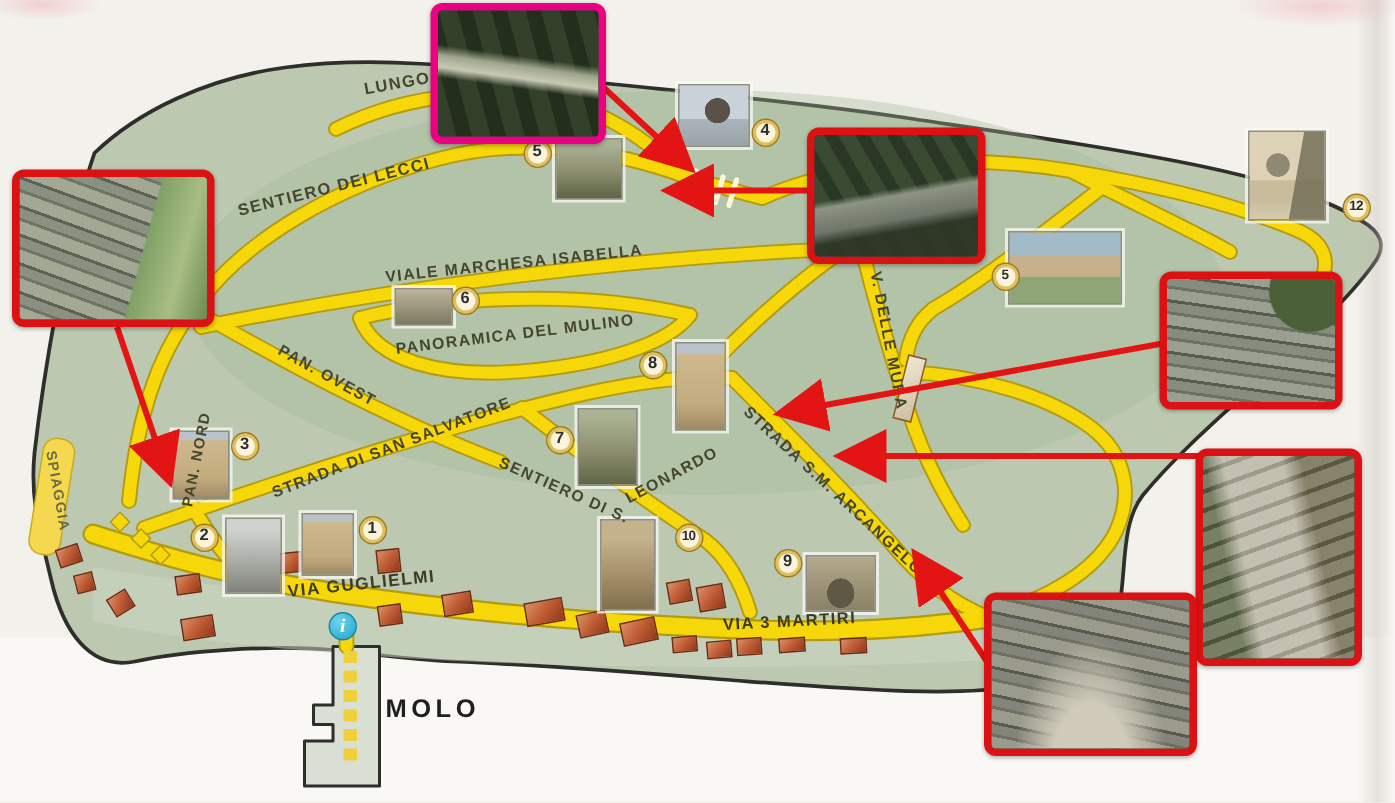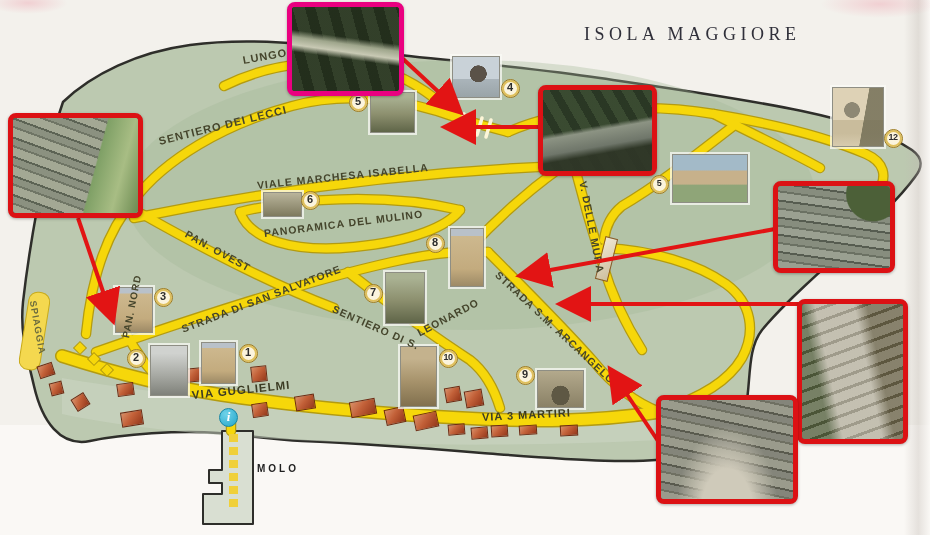--- a/index.html
+++ b/index.html
@@ -8,21 +8,21 @@
   #base-map,#arrow-svg{position:absolute;left:0;top:0;pointer-events:none;}
   .street{position:absolute;font-weight:bold;color:#45452c;letter-spacing:1px;
           white-space:nowrap;transform-origin:0 50%;line-height:1;}
   [data-name="street-label-molo"]{color:#1f1f1f;letter-spacing:3px;}
   [data-name="street-label-spiaggia"]{color:#6b6b3e;letter-spacing:1px;}
   [data-name="street-label-via-guglielmi"],[data-name="street-label-via-3-martiri"]{color:#3c3c24;}
   .marker{position:absolute;width:19px;height:19px;border-radius:50%;
           background:#fbf4dd;border:1.5px solid #9c7a1e;box-sizing:border-box;
           box-shadow:inset 0 0 0 2px #dfc05c;color:#2d2d2d;
           font-weight:bold;font-size:11px;line-height:14px;text-align:center;}
-  .marker.small{font-size:9px;letter-spacing:-0.5px;}
+  .marker.small{font-size:9px;letter-spacing:-0.5px;margin-left:11px;}
   .photo{position:absolute;border:1px solid #8e8e84;box-sizing:border-box;
          box-shadow:0 0 0 2px rgba(250,250,245,.75);}
   .p-church{background:linear-gradient(180deg,#b9c1c9 12%,#cdb88e 13%,#c3ab7e 70%,#9d8a66);}
   .p-grey-building{background:linear-gradient(180deg,#d0d2cf 15%,#a7a9a3 60%,#7f817a);}
   .p-ruin{background:linear-gradient(180deg,#aab293 10%,#8c8f6e 55%,#5f6548);}
   .p-ruin-low{background:linear-gradient(180deg,#b9b49b,#7e7a5e);}
   .p-statue{background:radial-gradient(circle at 55% 42%,#5a5248 0 24%,rgba(0,0,0,0) 25%),
             linear-gradient(180deg,#c9d2d8 55%,#aab4ba 56%,#9aa4a8);}
   .p-tower-water{background:radial-gradient(circle at 38% 38%,#8e8874 0 16%,rgba(0,0,0,0) 17%),
             linear-gradient(100deg,rgba(0,0,0,0) 60%,rgba(110,106,82,.8) 61%),
@@ -164,21 +164,20 @@
     <g id="arrow-layer">
         <line x1="78" y1="218" x2="112" y2="318" stroke="#e21414" stroke-width="4" marker-end="url(#ah)" data-name="red-arrow-line"></line>
         <line x1="402" y1="58" x2="458" y2="110" stroke="#e21414" stroke-width="4" marker-end="url(#ah)" data-name="red-arrow-line"></line>
         <line x1="540" y1="127" x2="448" y2="127" stroke="#e21414" stroke-width="4" marker-end="url(#ah)" data-name="red-arrow-line"></line>
         <line x1="775" y1="229" x2="523" y2="275" stroke="#e21414" stroke-width="4" marker-end="url(#ah)" data-name="red-arrow-line"></line>
         <line x1="799" y1="304" x2="563" y2="304" stroke="#e21414" stroke-width="4" marker-end="url(#ah)" data-name="red-arrow-line"></line>
         <line x1="662" y1="447" x2="612" y2="372" stroke="#e21414" stroke-width="4" marker-end="url(#ah)" data-name="red-arrow-line"></line>
       </g>
   </svg>
 
-  <div id="map-title" data-name="map-title">ISOLA MAGGIORE</div>
   <div id="info-icon" data-name="info-icon">i</div>
   <div class="page-edge" data-name="page-edge"></div>
   <div class="smudge" data-name="scan-artifact" style="left:820px;top:-10px;width:120px;height:28px;"></div>
   <div class="smudge" data-name="scan-artifact" style="left:-12px;top:-8px;width:80px;height:22px;"></div>
 <div class="bldg" data-name="village-building" style="z-index: 10; left: 38px; top: 364px; width: 16px; height: 13px; transform: rotate(-18deg);"></div>
     <div class="bldg" data-name="village-building" style="z-index: 10; left: 50px; top: 382px; width: 13px; height: 13px; transform: rotate(-14deg);"></div>
     <div class="bldg" data-name="village-building" style="z-index: 10; left: 73px; top: 395px; width: 15px; height: 14px; transform: rotate(-32deg);"></div>
     <div class="bldg" data-name="village-building" style="z-index: 10; left: 117px; top: 383px; width: 17px; height: 13px; transform: rotate(-8deg);"></div>
     <div class="bldg" data-name="village-building" style="z-index: 10; left: 121px; top: 411px; width: 22px; height: 15px; transform: rotate(-9deg);"></div>
     <div class="bldg" data-name="village-building" style="z-index: 10; left: 186px; top: 368px; width: 16px; height: 14px; transform: rotate(-6deg);"></div>
@@ -214,21 +213,21 @@
     <div class="street" data-name="street-label-panoramica-del-mulino" style="z-index: 25; left: 264px; top: 228px; font-size: 10.5px; transform: rotate(-7deg);">PANORAMICA DEL MULINO</div>
     <div class="street" data-name="street-label-pan-ovest" style="z-index: 25; left: 186px; top: 228px; font-size: 10.5px; transform: rotate(29deg);">PAN. OVEST</div>
     <div class="street" data-name="street-label-pan-nord" style="z-index: 25; left: 126px; top: 333px; font-size: 10px; transform: rotate(-79deg);">PAN. NORD</div>
     <div class="street" data-name="street-label-strada-di-san-salvatore" style="z-index: 25; left: 182px; top: 324px; font-size: 10.5px; transform: rotate(-21deg);">STRADA DI SAN SALVATORE</div>
     <div class="street" data-name="street-label-sentiero-di-s" style="z-index: 25; left: 333px; top: 303px; font-size: 10.5px; transform: rotate(24deg);">SENTIERO DI S.</div>
     <div class="street" data-name="street-label-leonardo" style="z-index: 25; left: 418px; top: 328px; font-size: 10.5px; transform: rotate(-28deg);">LEONARDO</div>
     <div class="street" data-name="street-label-strada-sm-arcangelo" style="z-index: 25; left: 497px; top: 268px; font-size: 10.5px; transform: rotate(43deg);">STRADA S.M. ARCANGELO</div>
     <div class="street" data-name="street-label-v-delle-mura" style="z-index: 25; left: 583px; top: 176px; font-size: 10.5px; transform: rotate(79deg);">V. DELLE MURA</div>
     <div class="street" data-name="street-label-via-guglielmi" style="z-index: 25; left: 192px; top: 390px; font-size: 11.5px; transform: rotate(-6deg);">VIA GUGLIELMI</div>
     <div class="street" data-name="street-label-via-3-martiri" style="z-index: 25; left: 482px; top: 412px; font-size: 11px; transform: rotate(-3deg);">VIA 3 MARTIRI</div>
-    <div class="street" data-name="street-label-molo" style="z-index: 25; left: 257px; top: 464px; font-size: 10px; transform: rotate(0deg);">MOLO</div>
+    <div class="street" data-name="street-label-molo" style="z-index: 25; left: 257px; top: 464px; font-size: 17px; transform: rotate(0deg);">MOLO</div>
     <div class="street" data-name="street-label-spiaggia" style="z-index: 25; left: 33px; top: 296px; font-size: 9.5px; transform: rotate(80deg);">SPIAGGIA</div>
     <div class="marker" data-name="site-marker-1" style="z-index: 30; left: 238.5px; top: 343.5px;">1</div>
     <div class="marker" data-name="site-marker-2" style="z-index: 30; left: 126.5px; top: 348.5px;">2</div>
     <div class="marker" data-name="site-marker-3" style="z-index: 30; left: 153.5px; top: 287.5px;">3</div>
     <div class="marker" data-name="site-marker-4" style="z-index: 30; left: 500.5px; top: 78.5px;">4</div>
     <div class="marker" data-name="site-marker-5" style="z-index: 30; left: 348.5px; top: 92.5px;">5</div>
     <div class="marker" data-name="site-marker-6" style="z-index: 30; left: 300.5px; top: 190.5px;">6</div>
     <div class="marker" data-name="site-marker-7" style="z-index: 30; left: 363.5px; top: 283.5px;">7</div>
     <div class="marker" data-name="site-marker-8" style="z-index: 30; left: 425.5px; top: 233.5px;">8</div>
     <div class="marker" data-name="site-marker-9" style="z-index: 30; left: 515.5px; top: 365.5px;">9</div>

